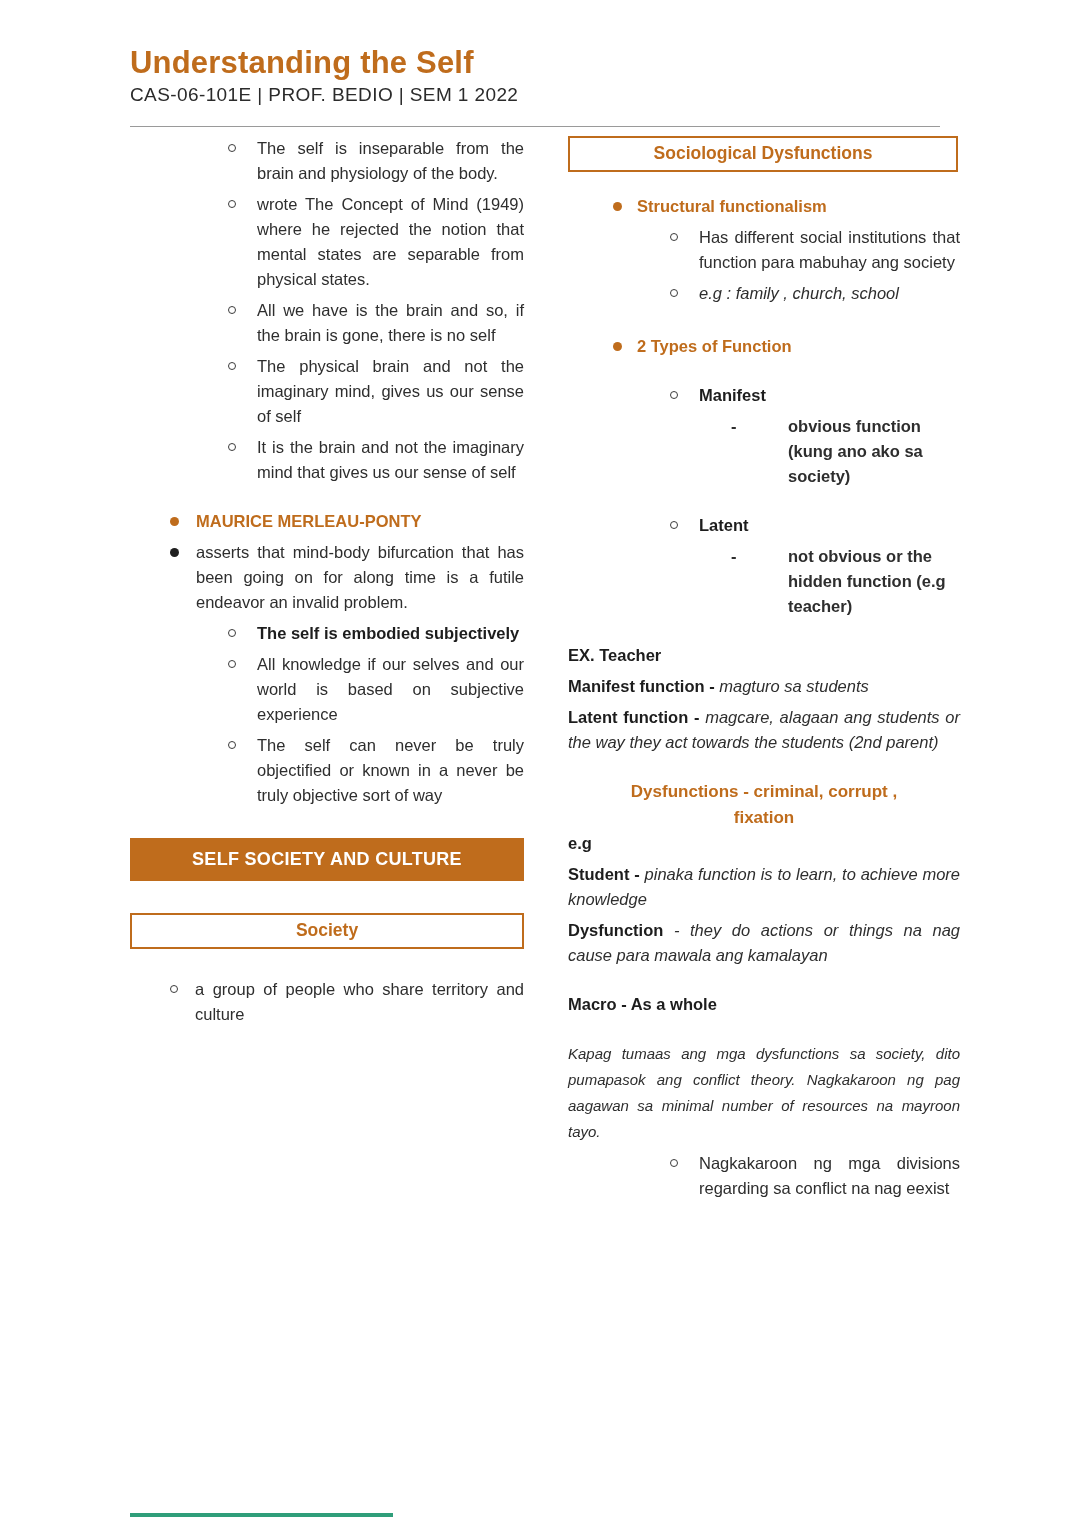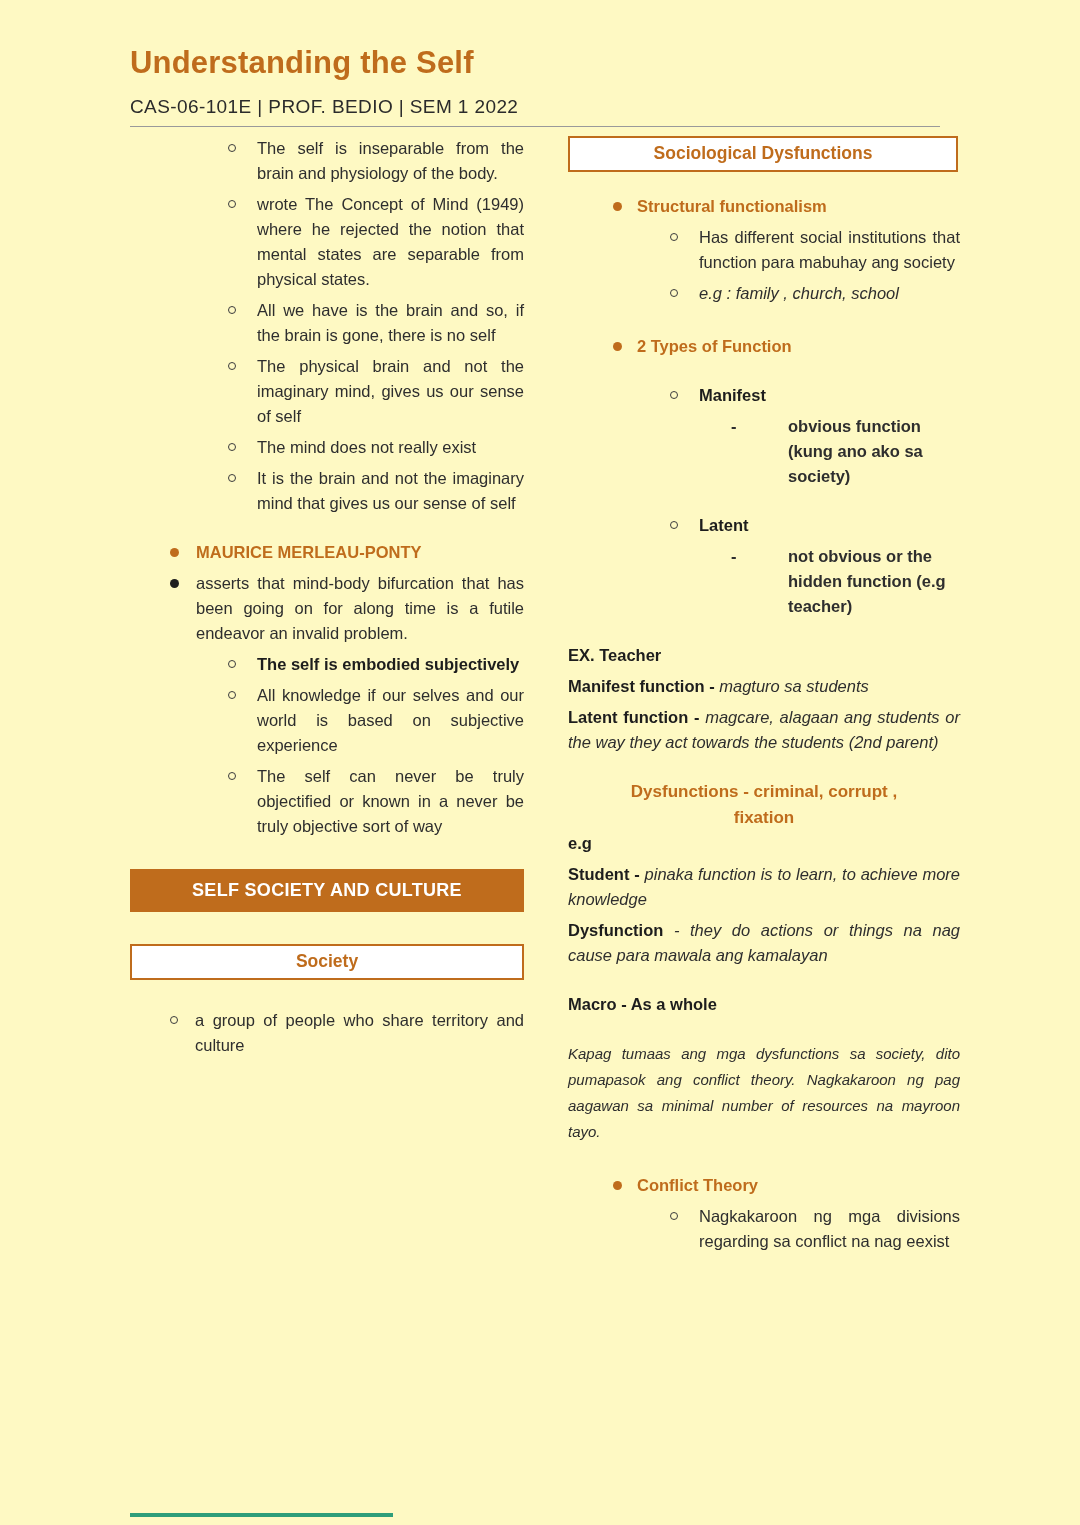--- a/index.html
+++ b/index.html
@@ -1,38 +1,38 @@
 <!DOCTYPE html>
 <html><head>
 <meta charset="utf-8">
 <style>
   * { box-sizing: border-box; }
   html,body { margin:0; padding:0; background:#e9e9e9; }
   .page {
     position:relative;
     width:1080px; height:1525px;
     margin:0 auto;
-    background:#fef9c3;
+    background:#ffffff;
     font-family:"Liberation Sans", sans-serif;
     color:#2e2e2e;
     font-size:16.5px;
     line-height:25px;
     overflow:hidden;
   }
   
   .header { position:absolute; left:130px; top:46px; width:820px; }
   .title {
     margin:0;
     font-size:31px; line-height:34px;
     font-weight:bold;
     color:#bf6c1c;
     letter-spacing:0.2px;
   }
   .subtitle {
-    margin:14px 0 0 0;
+    margin:2px 0 0 0;
     font-size:19px;
     color:#2b2b2b;
     letter-spacing:0.4px;
   }
   .header-rule {
     position:absolute; left:130px; top:126px; width:810px; height:0;
     border-top:1.5px solid #9a9a9a;
   }
   
   .col-left  { position:absolute; left:130px; top:136px; width:394px; }
@@ -129,24 +129,20 @@
     <div class="li L-sub">
       <span class="marker circle"></span>
       <div class="txt just">All we have is the brain and so, if the brain is gone, there is no self</div>
     </div>
     <div class="li L-sub">
       <span class="marker circle"></span>
       <div class="txt just">The physical brain and not the imaginary mind, gives us our sense of self</div>
     </div>
     <div class="li L-sub">
       <span class="marker circle"></span>
-      <div class="txt just">The mind does not really exist</div>
-    </div>
-    <div class="li L-sub">
-      <span class="marker circle"></span>
       <div class="txt just">It is the brain and not the imaginary mind that gives us our sense of self</div>
     </div>
 
     <div class="li L-top gap-md">
       <span class="marker dot accent"></span>
       <div class="txt accent-b">MAURICE MERLEAU-PONTY</div>
     </div>
     <div class="li L-top">
       <span class="marker dot dark"></span>
       <div class="txt just">asserts that mind-body bifurcation that has been going on for along time is a futile endeavor an invalid problem.</div>
@@ -229,24 +225,20 @@
     </div>
 
     <p class="para b">e.g</p>
     <p class="para just"><span class="b">Student - </span><span class="i">pinaka function is to learn, to achieve more knowledge</span></p>
     <p class="para just"><span class="b">Dysfunction</span><span class="i"> - they do actions or things na nag cause para mawala ang kamalayan</span></p>
 
     <p class="para b gap-md">Macro - As a whole</p>
 
     <p class="para just conflict-note gap-md">Kapag tumaas ang mga dysfunctions sa society, dito pumapasok ang conflict theory. Nagkakaroon ng pag aagawan sa minimal number of resources na mayroon tayo.</p>
 
-    <div class="li R-head gap-lg">
-      <span class="marker dot accent"></span>
-      <div class="txt accent-b">Conflict Theory</div>
-    </div>
     <div class="li R-sub">
       <span class="marker circle"></span>
       <div class="txt just">Nagkakaroon ng mga divisions regarding sa conflict na nag eexist</div>
     </div>
 
   </div>
 
   <div class="bottom-divider"></div>
 
 </div>

